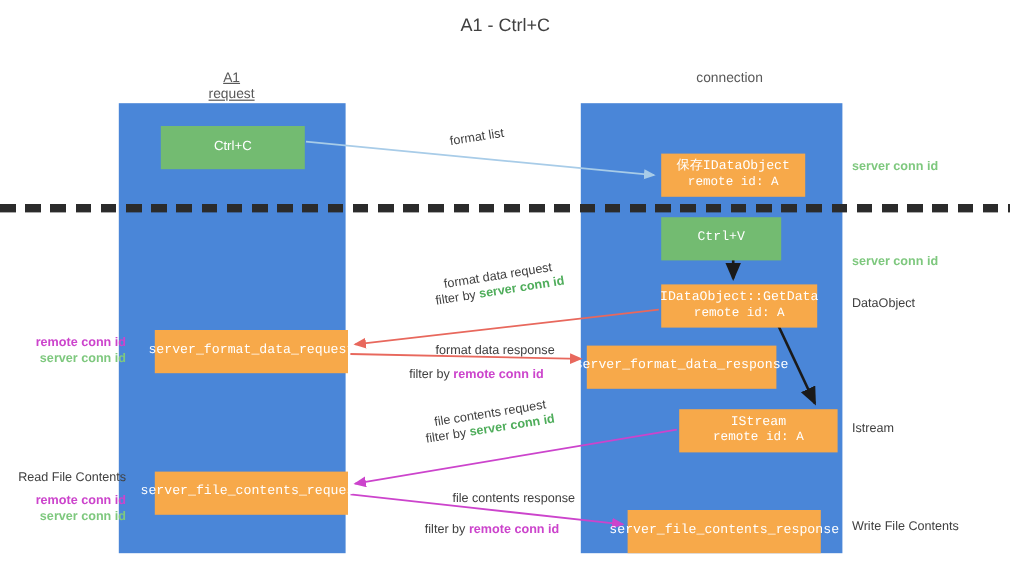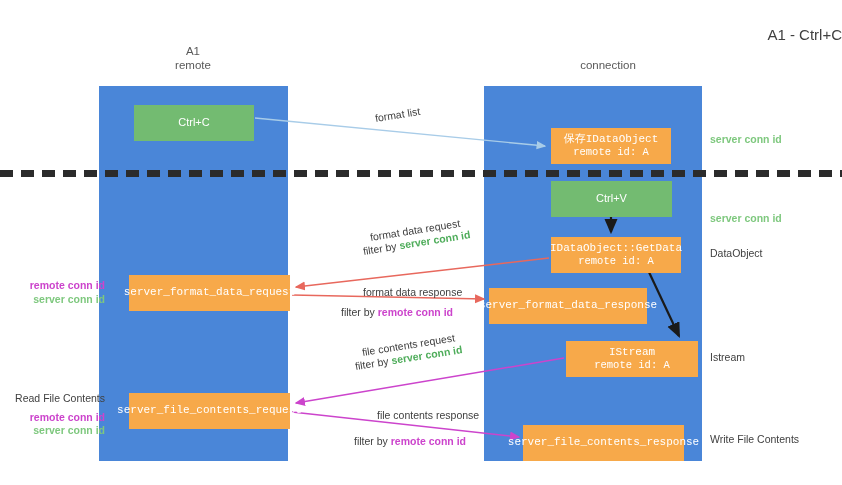--- a/index.html
+++ b/index.html
@@ -10,33 +10,33 @@
     color:#404040;
     position:relative;
     overflow:hidden;
   }
   #canvas{position:absolute;inset:0;}
 
   .abs{position:absolute;}
 
   
   #title{
-    left:0;top:24px;width:842px;
-    text-align:right;
+    left:0;top:11px;width:842px;
+    text-align:center;
     font-size:15px;line-height:21px;
     color:#404040;
   }
 
   
   .col-head{
     text-align:center;
     font-size:11.5px;line-height:14px;
     color:#595959;
   }
-  #head-a1{left:133px;top:44px;width:120px;}
+  #head-a1{left:133px;top:58px;width:120px;text-decoration:underline;}
   #head-b1{left:543px;top:58px;width:130px;}
 
   
   .lane{background:#4a86d8;}
   #lane-a1{left:99px;top:86px;width:189px;height:375px;}
   #lane-b1{left:484px;top:86px;width:218px;height:375px;}
 
   
   #separator{
     left:0;top:170px;width:842px;height:7px;
@@ -53,21 +53,21 @@
     font-size:11px;line-height:13.5px;
     text-align:center;
     padding:18px 6px;
   }
   .node.green{background:#73bb71;}
   .node.orange{background:#f7a94a;font-family:Liberation Mono, monospace;}
   .node .l2{font-size:10.5px;}
 
   #n-ctrlc{left:134px;top:105px;width:120px;height:27px;}
   #n-save{left:551px;top:128px;width:120px;height:31px;}
-  #n-ctrlv{left:551px;top:181px;width:121px;height:24px;}
+  #n-ctrlv{left:551px;top:181px;width:100px;height:24px;font-family:Liberation Mono, monospace;}
   #n-getdata{left:551px;top:237px;width:130px;height:31px;}
   #n-fmtreq{left:129px;top:275px;width:161px;height:25px;}
   #n-fmtresp{left:489px;top:288px;width:158px;height:25px;}
   #n-istream{left:566px;top:341px;width:132px;height:31px;}
   #n-filereq{left:129px;top:393px;width:161px;height:25px;}
   #n-fileresp{left:523px;top:425px;width:161px;height:25px;}
 
   
   .elabel{
     font-size:10.5px;line-height:14px;
@@ -116,21 +116,21 @@
 <body>
 
 <div id="canvas">
 
   <div id="title" class="abs">
     <div>A1 - Ctrl+C</div>
   </div>
 
   <div id="head-a1" class="abs col-head">
     <div>A1</div>
-    <div>remote</div>
+    <div>request</div>
   </div>
   <div id="head-b1" class="abs col-head">
     <div>connection</div>
   </div>
 
   <div id="lane-a1" class="abs lane"></div>
   <div id="lane-b1" class="abs lane"></div>
 
   <svg id="edges">
     <defs>

